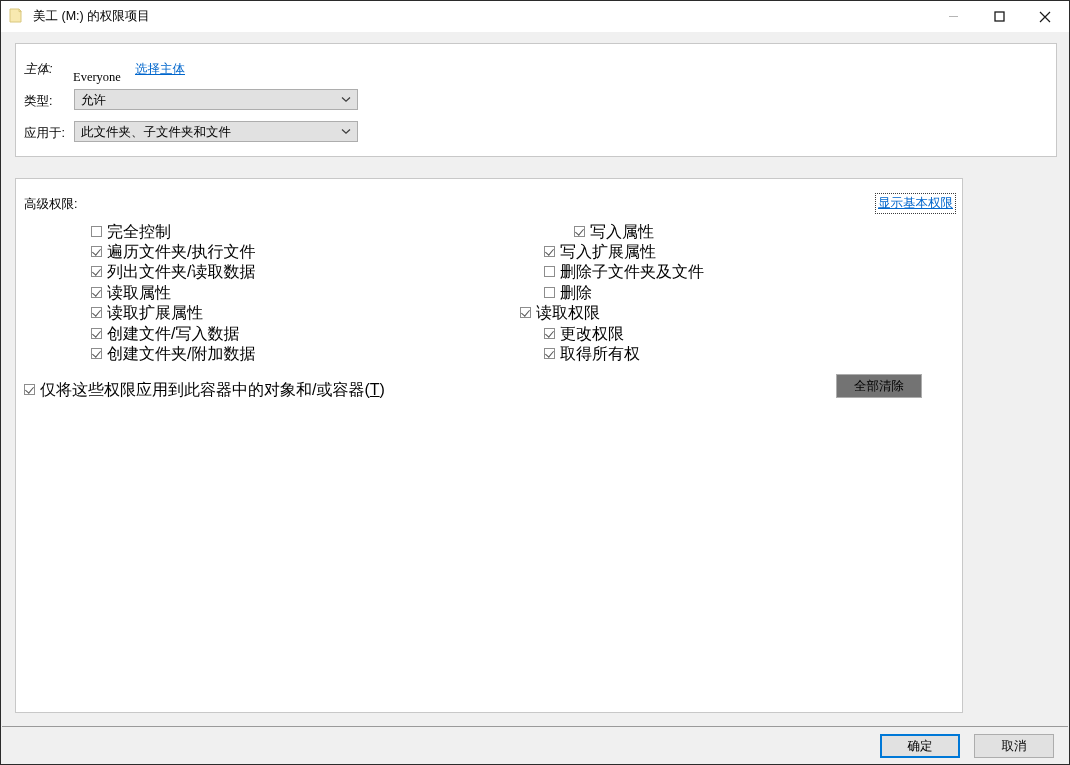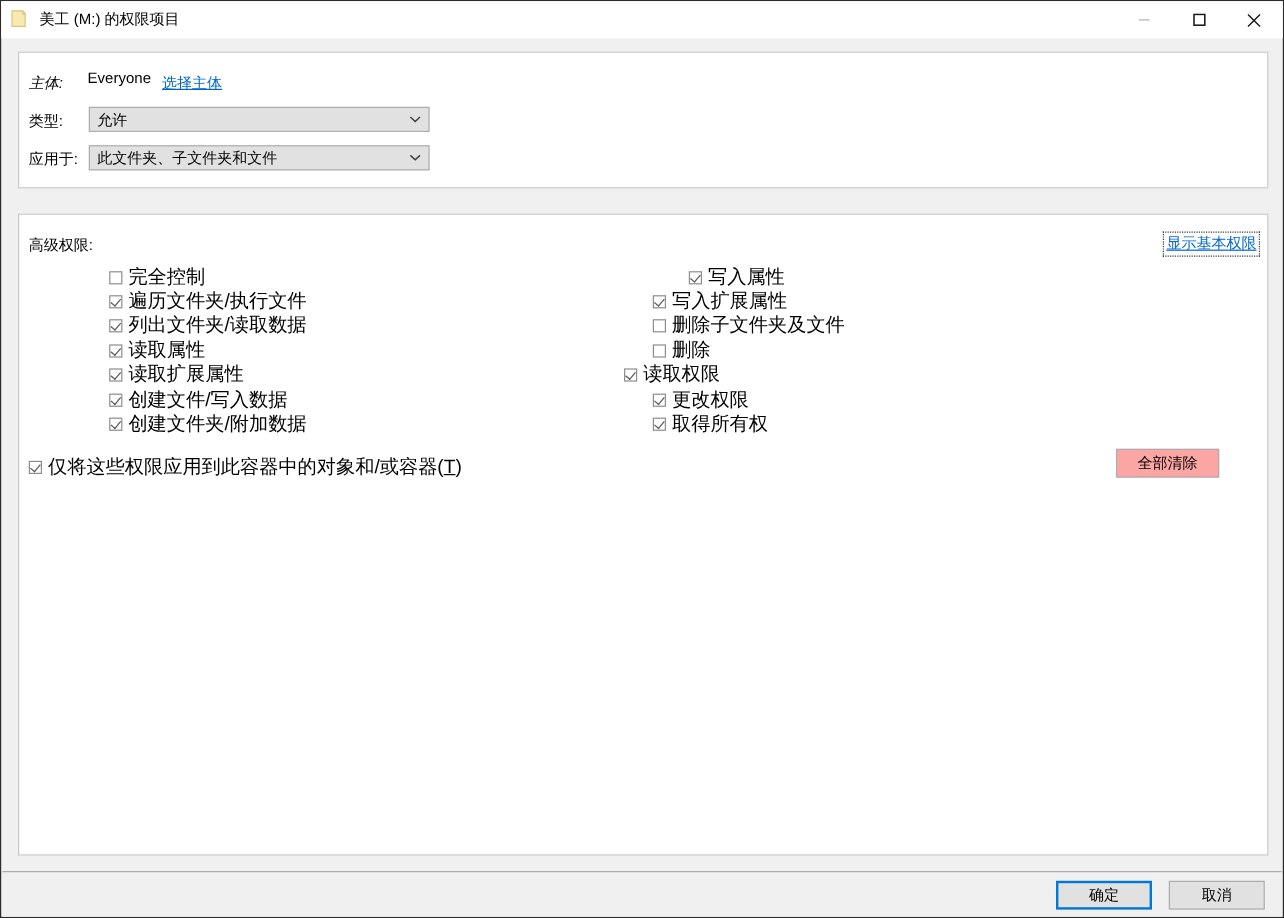--- a/index.html
+++ b/index.html
@@ -69,39 +69,40 @@
     background: #ffffff;
     border: 1px solid #c8c8c8;
     box-sizing: border-box;
   }
   #group-principal {
     left: 14px; top: 42px;
     width: 1042px; height: 114px;
   }
   #group-permissions {
     left: 14px; top: 177px;
-    width: 1042px; height: 535px;
+    width: 948px; height: 535px;
   }
 
   
   .field-label {
     position: absolute;
     font-size: 12.5px;
     color: #000000;
     white-space: nowrap;
   }
   #lbl-principal { left: 8px;  top: 17px; font-style: italic; }
   #lbl-type      { left: 8px;  top: 49px; }
   #lbl-applies   { left: 8px;  top: 81px; }
 
   #val-principal {
     position: absolute;
-    left: 57px; top: 14px;
-    font-size: 12.5px;
-    white-space: nowrap;
+    left: 57px; top: 26px;
+    font-size: 12.5px;
+    white-space: nowrap;
+    font-family: Liberation Serif, serif;
   }
   .link {
     color: #0066cc;
     text-decoration: underline;
     font-size: 12.5px;
     white-space: nowrap;
     cursor: pointer;
   }
   #lnk-select-principal {
     position: absolute;
@@ -186,21 +187,21 @@
 
   
   #cb-container-only {
     position: absolute;
     left: 8px; top: 200px;
   }
   #btn-clear-all {
     position: absolute;
     right: 40px; top: 195px;
     width: 86px; height: 24px;
-    background: #fca5a5;
+    background: #737373;
     border: 1px solid #adadad;
     box-sizing: border-box;
     font-family: "Liberation Sans", "DejaVu Sans", sans-serif;
     font-size: 12.5px;
     color: #000000;
     cursor: default;
     padding: 0;
   }
 
   

